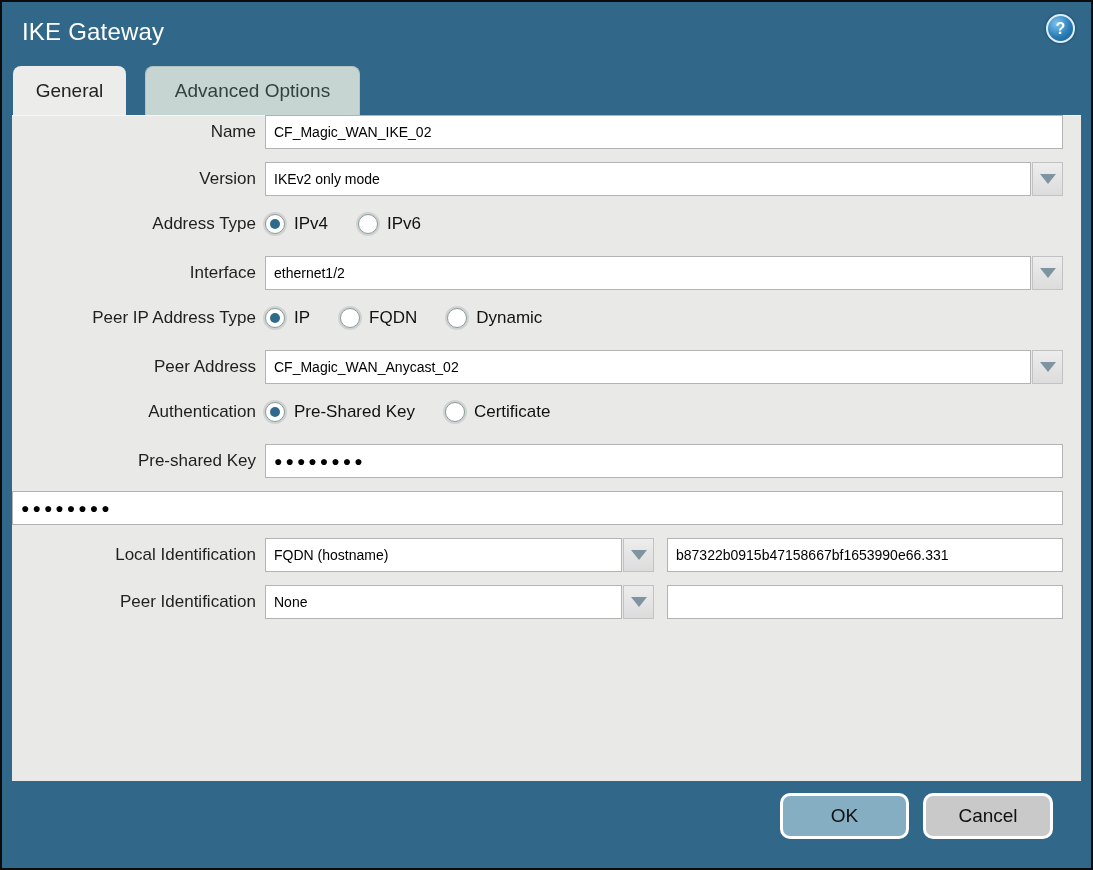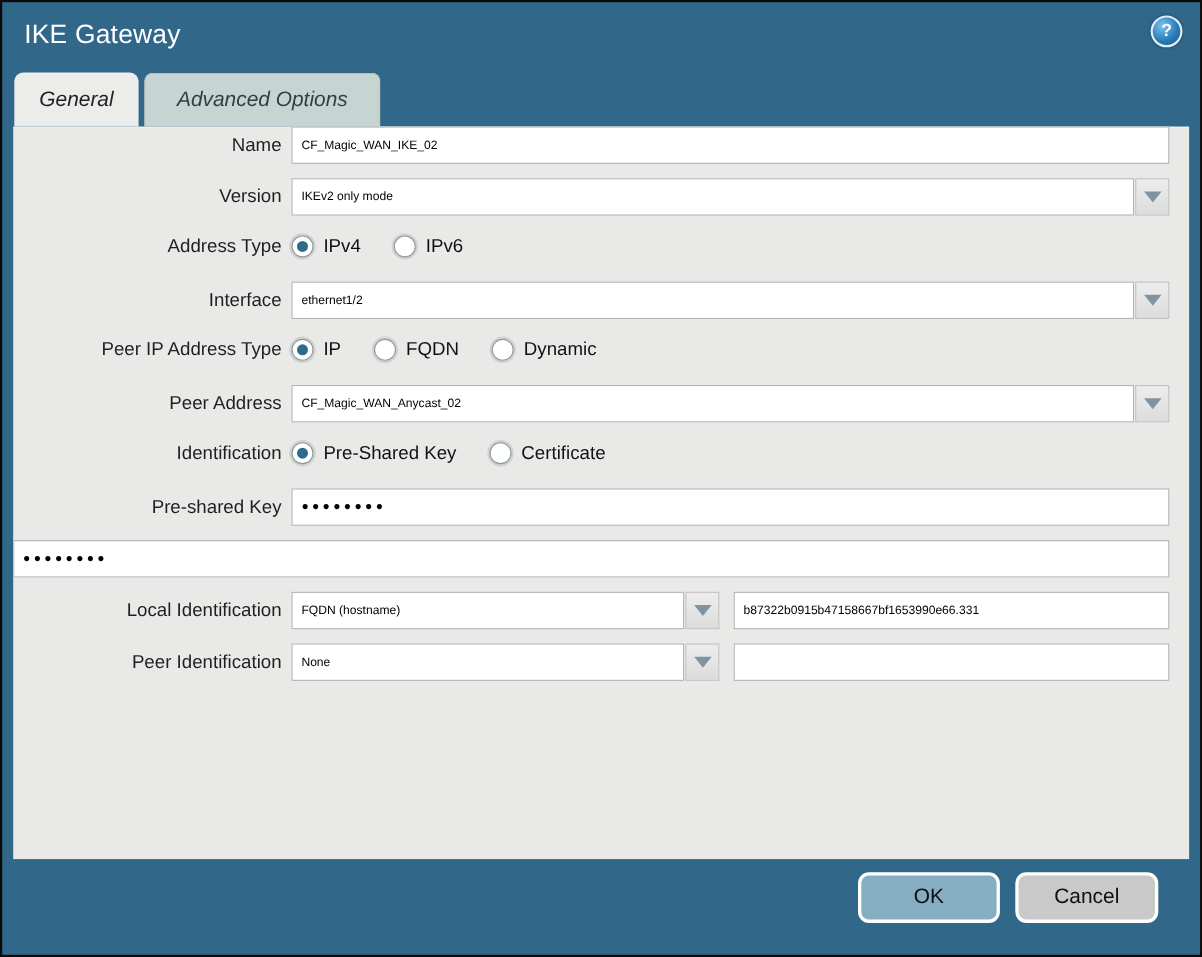--- a/index.html
+++ b/index.html
@@ -24,21 +24,21 @@
   .help-icon {
     position:absolute; top:12px; right:16px;
     width:29px; height:29px; border-radius:50%;
     background:radial-gradient(circle at 35% 30%, #7cc4ef 0%, #2b7db8 55%, #14568c 100%);
     border:2px solid #dceefb;
     box-shadow:0 0 3px rgba(0,0,0,.45);
     display:flex; align-items:center; justify-content:center;
     color:#fff; font-size:16px; font-weight:bold; cursor:pointer;
   }
   
-  .tabs { display:flex; padding-left:11px; height:49px; gap:5px;font-style:italic; }
+  .tabs { display:flex; padding-left:11px; height:49px; gap:19px; }
   .tab {
     height:49px; display:flex; align-items:center; justify-content:center;
     border-radius:8px 8px 0 0;
     font-size:19px; cursor:pointer;
   }
   .tab.active {
     width:113px; background:#ececeb; color:#222;
   }
   .tab.inactive {
     width:215px; background:#c6d4d2; color:#32403f;
@@ -53,21 +53,21 @@
   .row { display:flex; align-items:center; height:34px; margin-bottom:13px; }
   .row.radio-row { height:30px; margin-bottom:17px; }
   .lbl {
     width:253px; text-align:right; padding-right:9px;
     font-size:17px; color:#1f1f1f; flex-shrink:0;
   }
   .field { flex:1; display:flex; align-items:center; padding-right:18px; }
   input[type="text"] {
     height:34px; border:1px solid #b3b3b3; background:#fff;
     font-family:"Liberation Sans", sans-serif;
-    font-size:11px; color:#000; padding:0 8px; outline:none;
+    font-size:14px; color:#000; padding:0 8px; outline:none;
   }
   .input-full { flex:1; }
   .input-dd { flex:1; }
   .pw { font-size:14px; letter-spacing:3px; }
   .dd-btn {
     width:31px; height:34px; margin-left:1px;
     background:linear-gradient(#ededed,#dcdcdc);
     border:1px solid #c2c2c2;
     display:flex; align-items:center; justify-content:center;
     cursor:pointer; flex-shrink:0;
@@ -193,21 +193,21 @@
       <div class="lbl">Peer Address</div>
       <div class="field">
         <input type="text" class="input-dd" value="CF_Magic_WAN_Anycast_02" style="">
         <div class="dd-btn">
           <div class="dd-arrow"></div>
         </div>
       </div>
     </div>
 
     <div class="row radio-row">
-      <div class="lbl">Identification</div>
+      <div class="lbl">Authentication</div>
       <div class="field">
         <div class="radio-opt">
           <div class="radio-circle selected"></div>
           <span class="radio-label">Pre-Shared Key</span>
         </div>
         <div class="radio-opt">
           <div class="radio-circle"></div>
           <span class="radio-label">Certificate</span>
         </div>
       </div>

